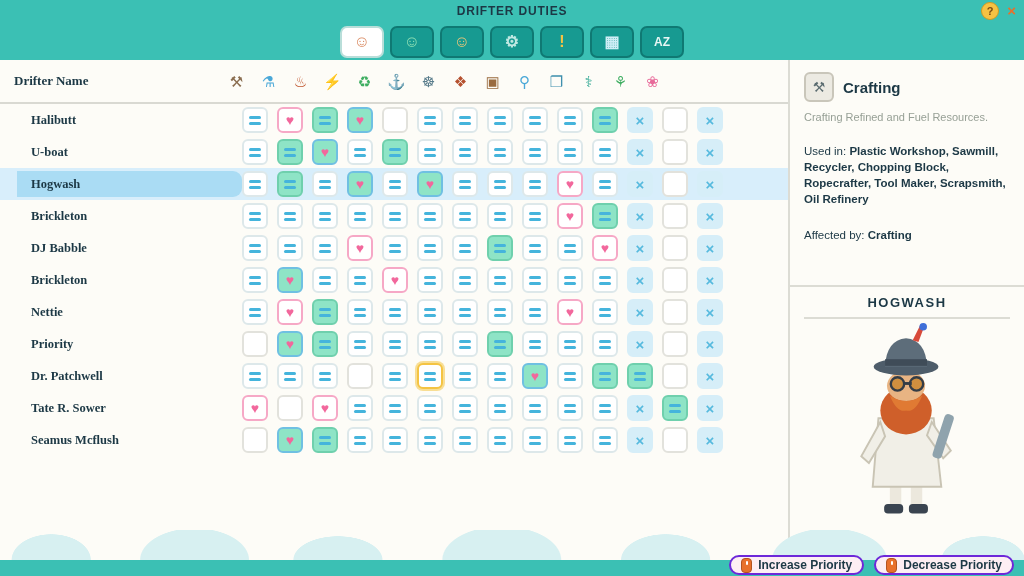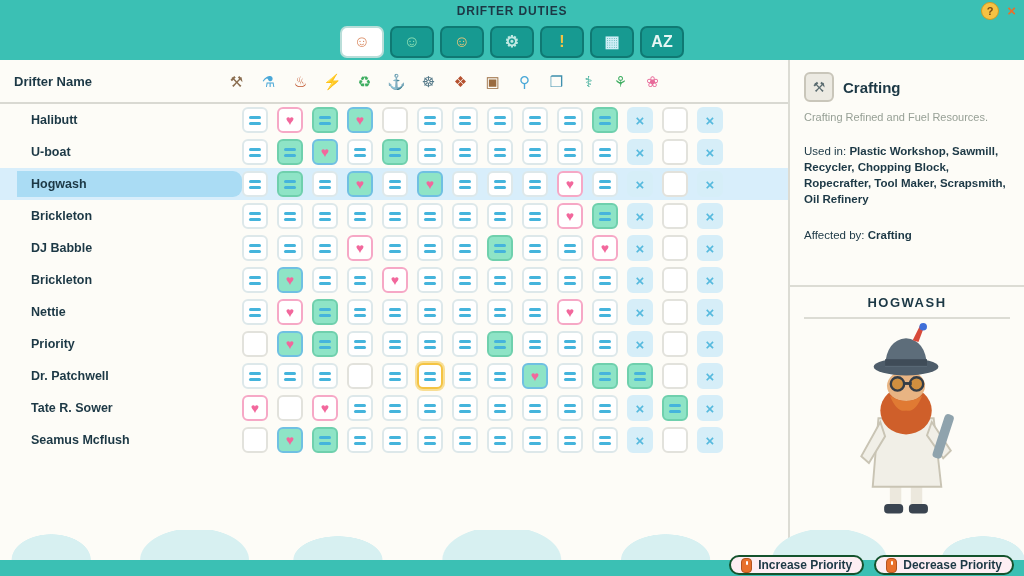--- a/index.html
+++ b/index.html
@@ -16,31 +16,31 @@
     justify-content:center;border:1px solid #cf9a22;cursor:pointer;}
   .close-btn{color:var(--orange);font-size:15px;font-weight:800;line-height:16px;cursor:pointer;}
 
   
   .tabbar{height:36px;background:var(--teal);display:flex;justify-content:center;
     align-items:flex-end;gap:6px;padding-bottom:2px;}
   .tab{width:44px;height:32px;border-radius:7px;background:var(--tab);border:2px solid rgba(0,60,60,.35);
     display:flex;align-items:center;justify-content:center;box-sizing:border-box;cursor:pointer;}
   .tab.selected{background:#ffffff;border-color:#b9ded9;}
   .tab-icon{font-size:16px;font-weight:800;line-height:1;}
-  .tab-icon.small{font-size:16px;letter-spacing:0;}
+  .tab-icon.small{font-size:12px;letter-spacing:0;}
 
   
   .content{display:flex;height:502px;position:relative;background:var(--panel);}
   .table-panel{width:788px;box-sizing:border-box;}
   .detail-panel{flex:1;border-left:2px solid #dcdcd4;box-sizing:border-box;
     padding:12px 14px;color:var(--text-dark);}
 
   .thead{display:flex;align-items:center;height:42px;border-bottom:2px solid #d9d9d2;}
   .rlabel{width:225px;box-sizing:border-box;padding-left:14px;font-weight:700;
-    font-size:12.5px;color:var(--text-dark);}
+    font-size:12.5px;color:var(--text-dark);font-family:Liberation Serif, serif;}
   .thead .rlabel{font-size:13px;}
   .cells{display:flex;gap:9px;align-items:center;}
   .duty-icon{width:23px;text-align:center;font-size:15px;line-height:23px;cursor:pointer;}
 
   .trow{display:flex;align-items:center;height:32px;}
   .trow.selected{background:var(--row-selected);}
   .trow.selected .rlabel{background:var(--label-selected);border-radius:0 9px 9px 0;
     height:26px;line-height:26px;}
   .trow .rlabel{cursor:pointer;margin-left:17px;}
 
@@ -77,21 +77,21 @@
       radial-gradient(55px 32px at 19% 100%, var(--cloud) 98%, transparent),
       radial-gradient(45px 24px at 33% 100%, var(--cloud) 98%, transparent),
       radial-gradient(60px 34px at 49% 100%, var(--cloud) 98%, transparent),
       radial-gradient(45px 26px at 65% 100%, var(--cloud) 98%, transparent),
       radial-gradient(58px 32px at 81% 100%, var(--cloud) 98%, transparent),
       radial-gradient(42px 24px at 96% 100%, var(--cloud) 98%, transparent);}
   .bottombar{position:absolute;left:0;right:0;bottom:0;height:16px;background:var(--teal);}
 
   .priority-buttons{position:absolute;right:10px;bottom:1px;display:flex;gap:10px;z-index:5;}
   .priority-btn{display:flex;align-items:center;gap:6px;height:20px;padding:0 10px;
-    background:#fdeef3;border:2px solid #14532d;border-radius:11px;font-size:12px;
+    background:#fdeef3;border:2px solid #6d28d9;border-radius:11px;font-size:12px;
     font-weight:800;color:var(--text-dark);cursor:pointer;box-sizing:border-box;}
   .mouse-icon{position:relative;width:9px;height:13px;background:var(--orange);
     border:1px solid #b35420;border-radius:4px;}
   .mouse-icon::after{content:'';position:absolute;left:50%;top:2px;width:2px;height:4px;
     background:#fff;transform:translateX(-50%);border-radius:1px;}
 </style>
 </head>
 <body>
 
 <div class="screen">

